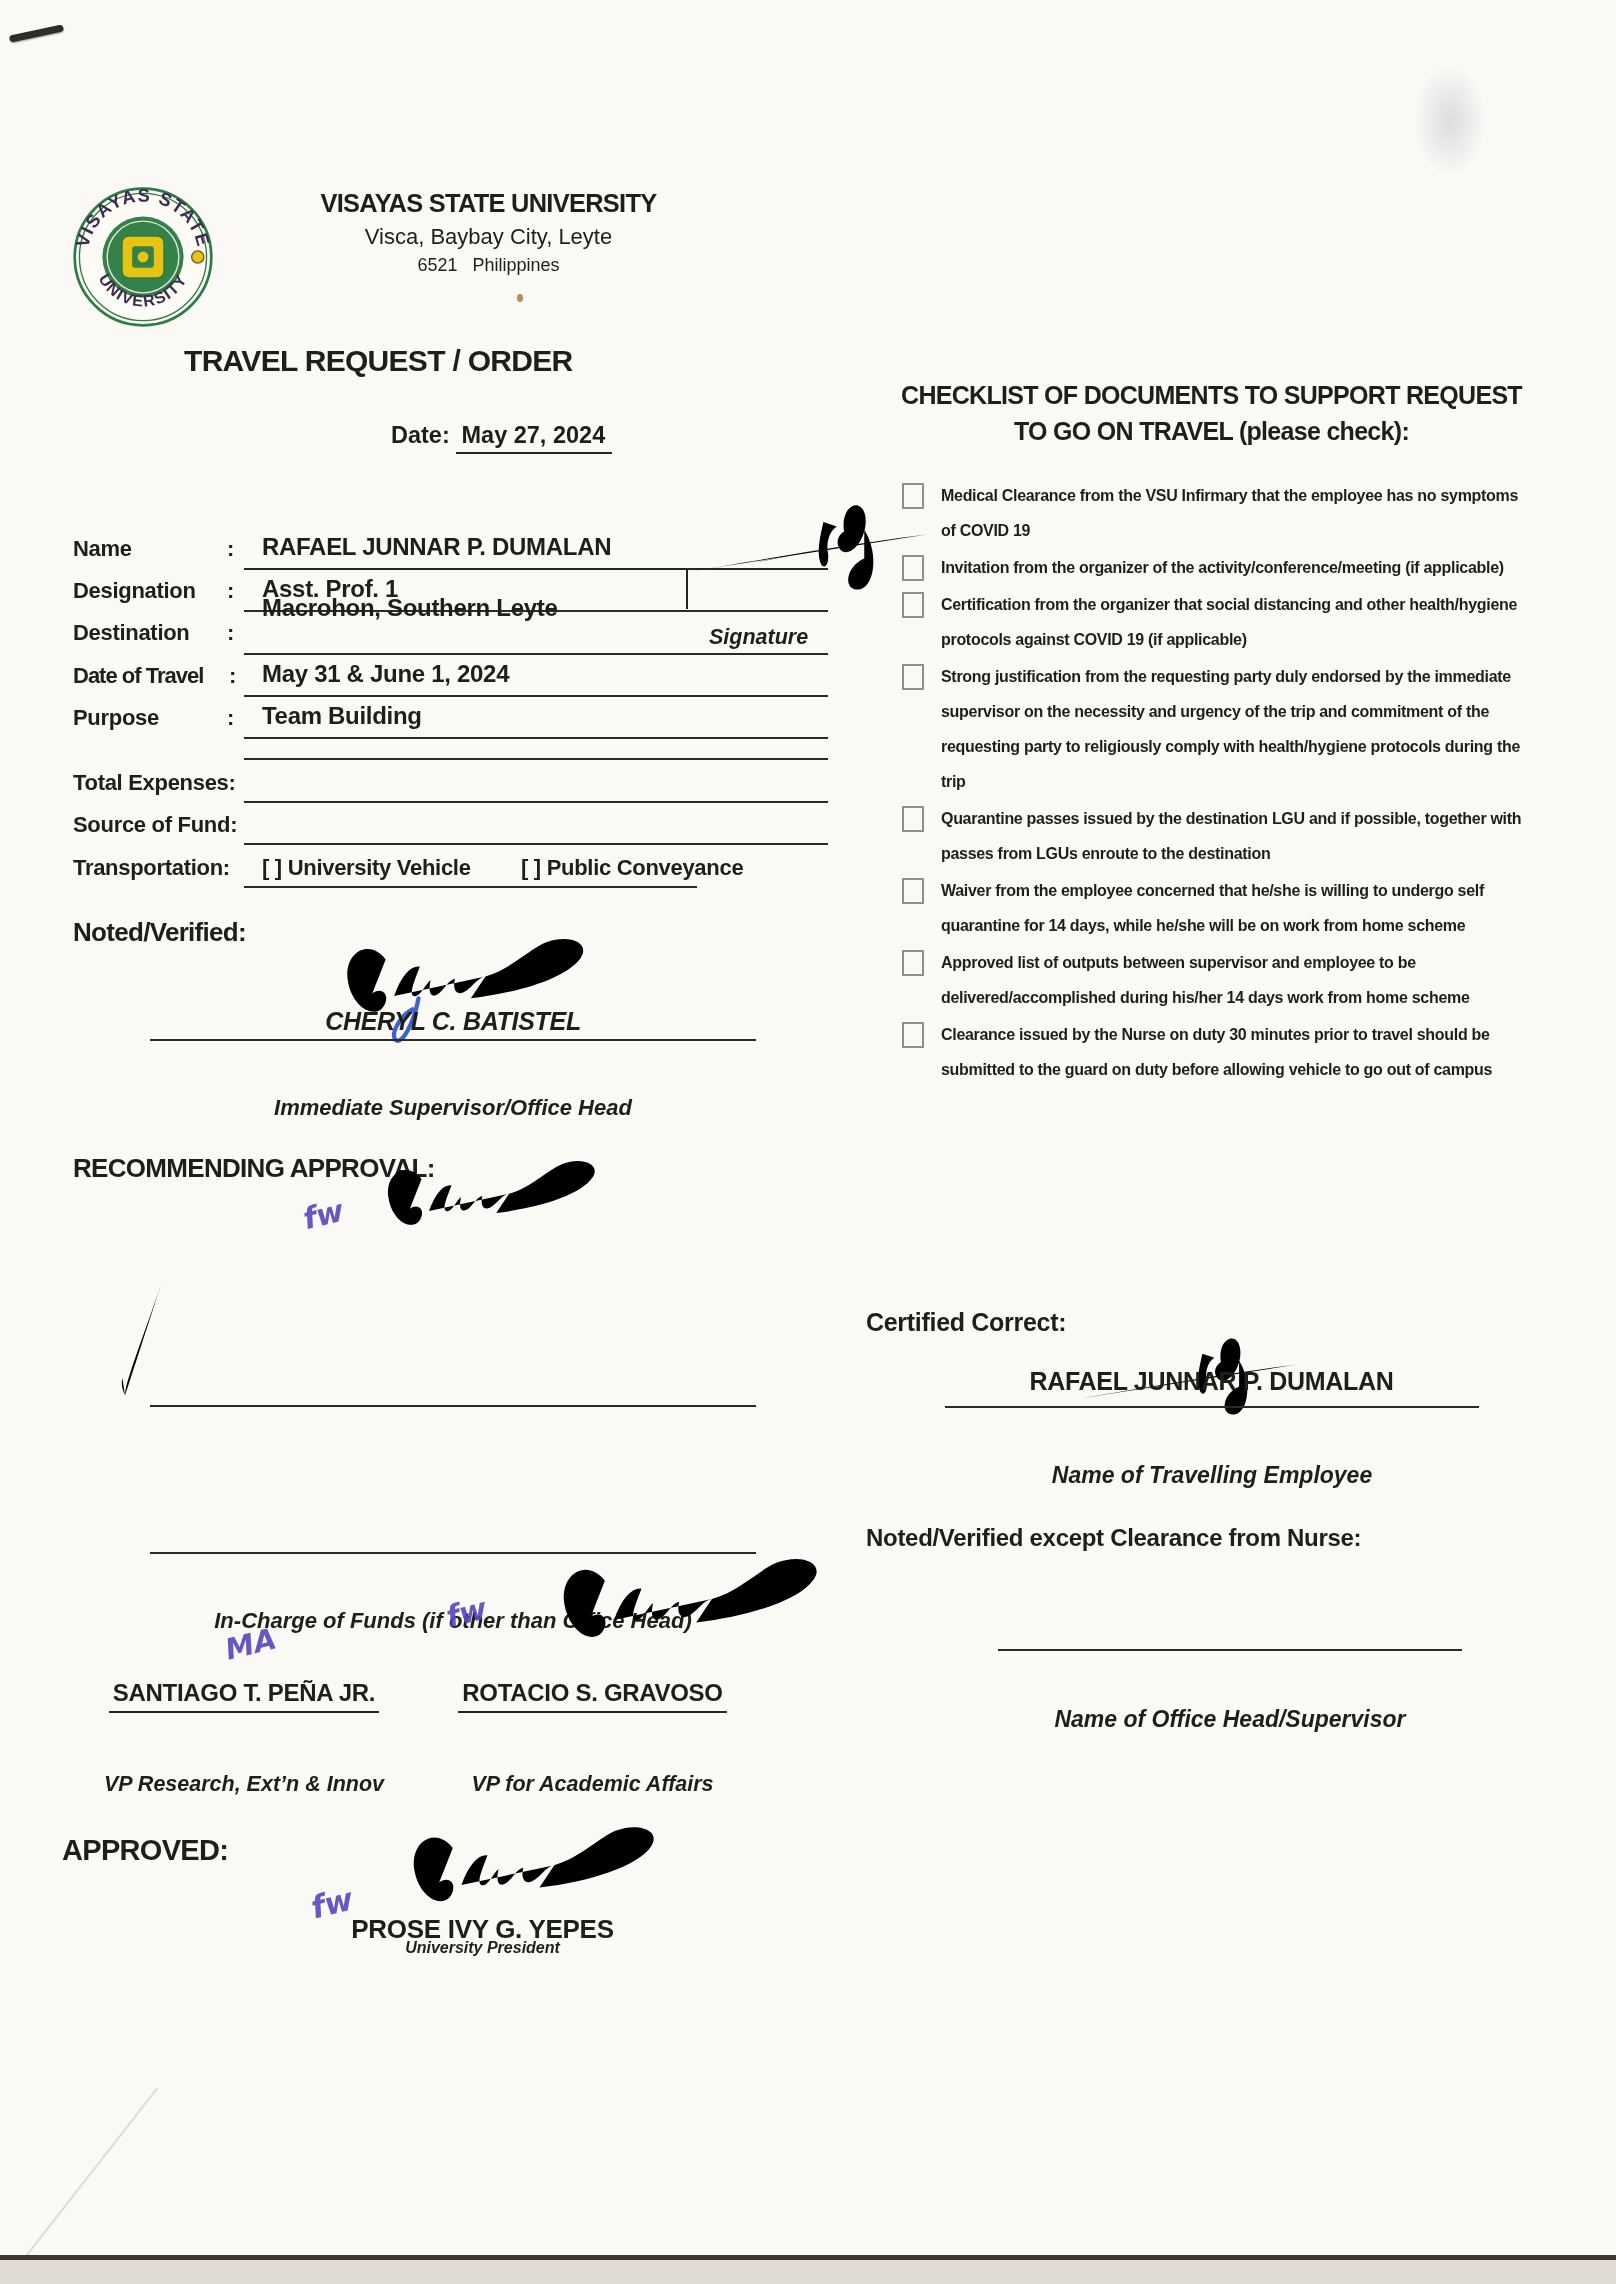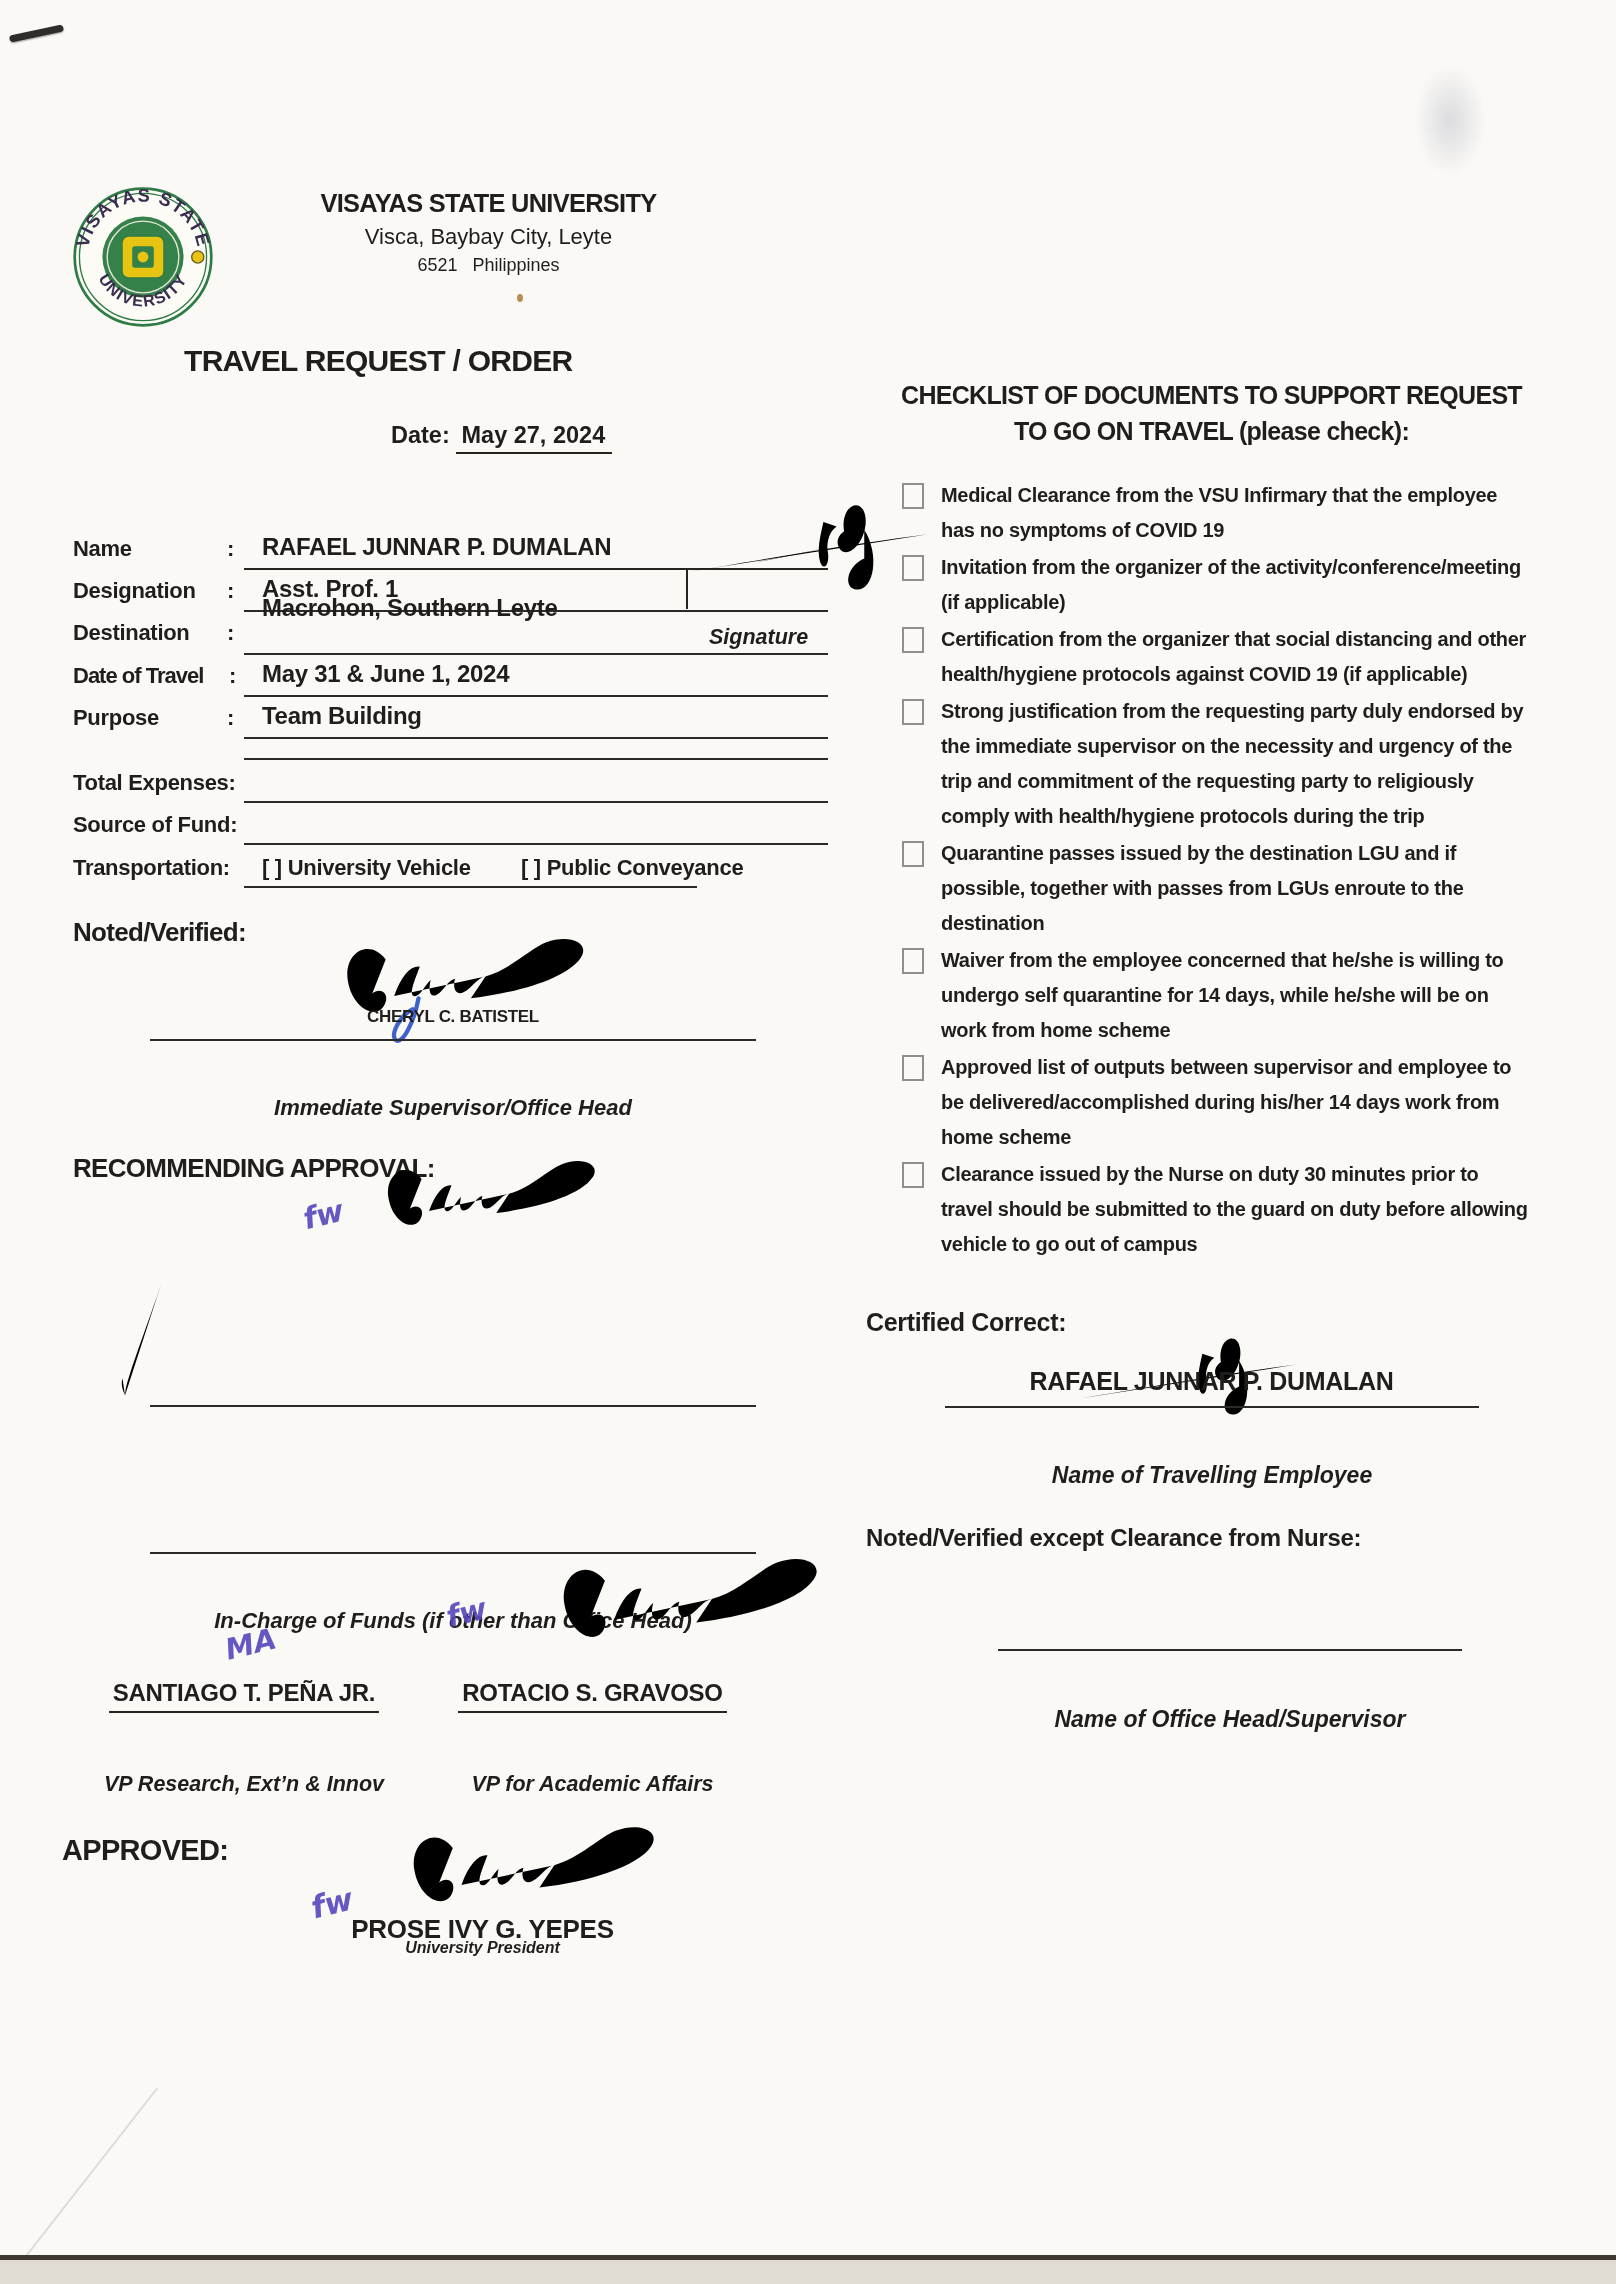--- a/index.html
+++ b/index.html
@@ -13,21 +13,21 @@
   .hr{position:absolute;border-top:2px solid #2b2a26;height:0;}
   .hr4{position:absolute;border-top:2.6px solid #26251f;height:0;}
   .ctr{text-align:center;}
   .sig{position:absolute;color:#2d55c8;}
   .sig path{fill:none;stroke:currentColor;stroke-width:7;stroke-linecap:round;stroke-linejoin:round;opacity:.92;}
   .mark{position:absolute;color:#5747bd;font-style:italic;font-weight:700;
         font-family:"DejaVu Sans",sans-serif;transform:rotate(-14deg);opacity:.9;}
   .nameU{display:inline-block;border-bottom:2.6px solid #26251f;padding:0 3.9px 3.9px 3.9px;}
   .chkrow{display:flex;align-items:flex-start;margin-bottom:2px;}
   .chkbox{flex:0 0 auto;width:18px;height:22px;border:2px solid #8f8f8f;margin:5.2px 17px 0 0;background:transparent;}
-  .chktxt{font-size:20px;font-weight:700;line-height:35px;letter-spacing:-0.3px;width:593px;}
+  .chktxt{font-size:16px;font-weight:700;line-height:35px;letter-spacing:-0.3px;width:593px;}
   .smudge{position:absolute;border-radius:50%;}
 </style>
 </head>
 <body>
 
 <div id="page">
 
   <svg width="0" height="0" style="position:absolute">
     <defs>
       <symbol id="sigA" viewBox="0 0 460 210">
@@ -129,21 +129,21 @@
   <div class="abs lbl" style="left:262px;top:855px;">[ ]  University Vehicle</div>
   <div class="abs lbl" style="left:521px;top:855px;">[ ]  Public Conveyance</div>
   <div class="hr" style="left:244px;top:886px;width:453px;"></div>
 
   <div class="abs b" style="left:73px;top:917px;font-size:26px;letter-spacing:-0.7px;">Noted/Verified:</div>
   <svg class="sig" style="left:326px;top:924px;" width="280" height="128" viewBox="0 0 460 210">
     <use href="#sigA"></use>
     <path d="M152,122 C144,164 124,200 114,190 C106,180 122,150 142,140"></path>
   </svg>
   <div class="abs ctr" style="left:150px;top:1007px;width:606px;">
-    <div class="b" style="font-size:17px;letter-spacing:-0.3px;">CHERYL C. BATISTEL</div>
+    <div class="b" style="font-size:25px;letter-spacing:-0.3px;font-style:italic;">CHERYL C. BATISTEL</div>
   </div>
   <div class="hr" style="left:150px;top:1039px;width:606px;"></div>
   <div class="abs ctr b i" style="left:150px;top:1048px;width:606px;font-size:22px;">Immediate Supervisor/Office Head</div>
 
   <div class="abs b" style="left:73px;top:1153px;font-size:26px;letter-spacing:-0.7px;">RECOMMENDING APPROVAL:</div>
   <svg class="sig" style="left:352px;top:1148px;" width="280" height="112" viewBox="0 0 460 210">
     <use href="#sigA"></use>
   </svg>
   <div class="mark" style="left:303px;top:1197px;font-size:30px;">fw</div>
 

